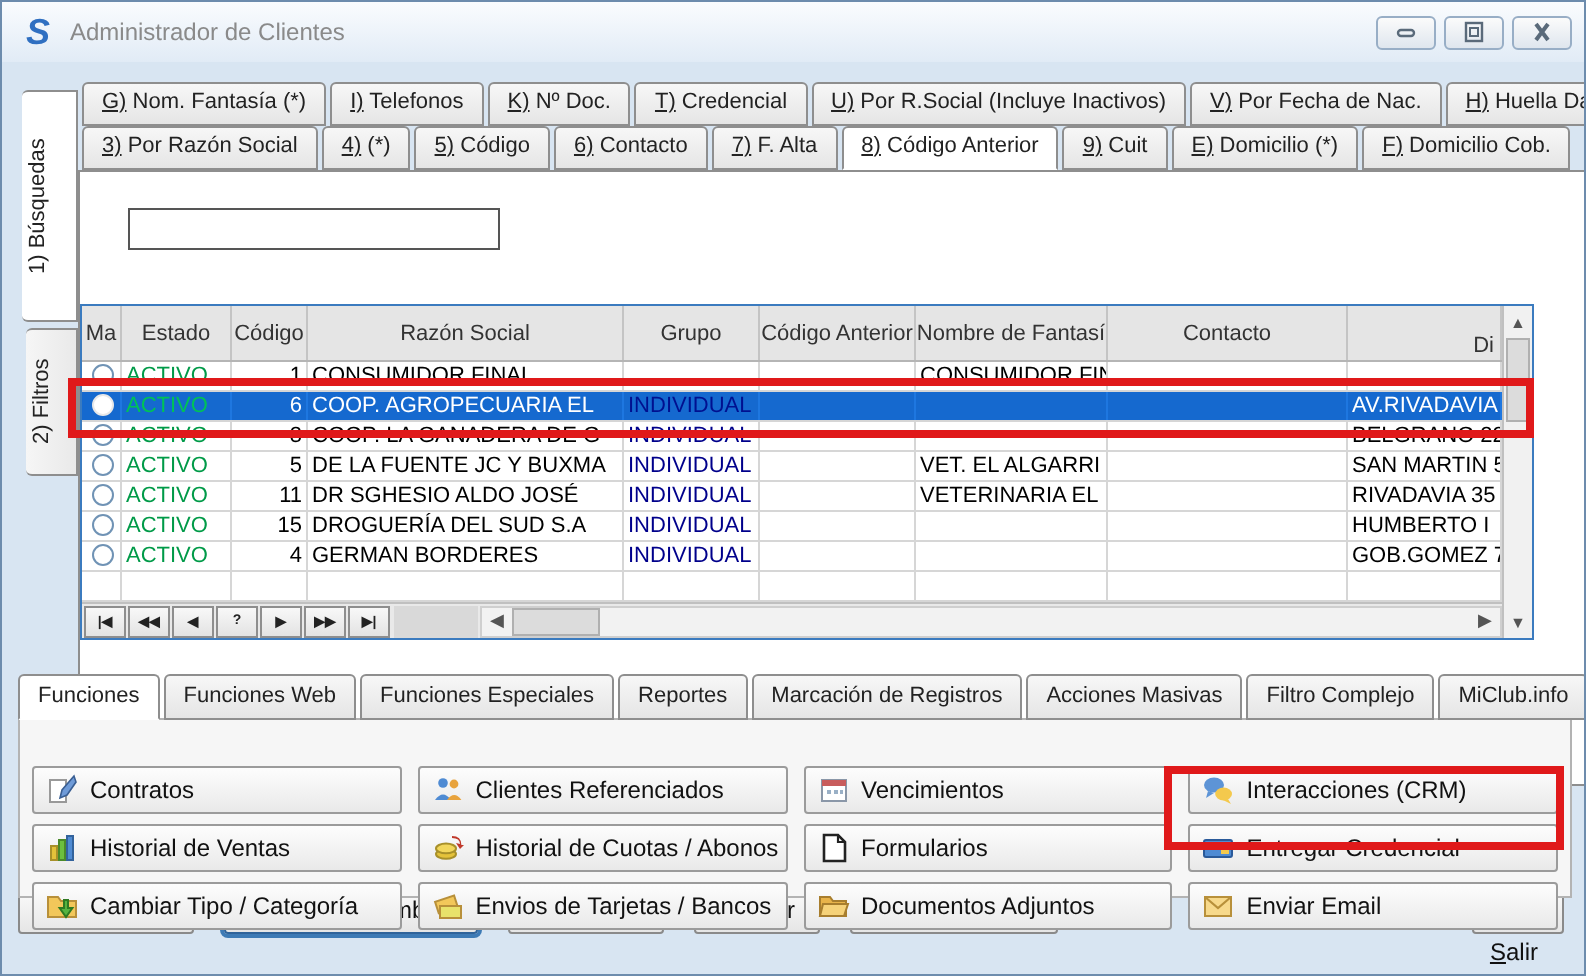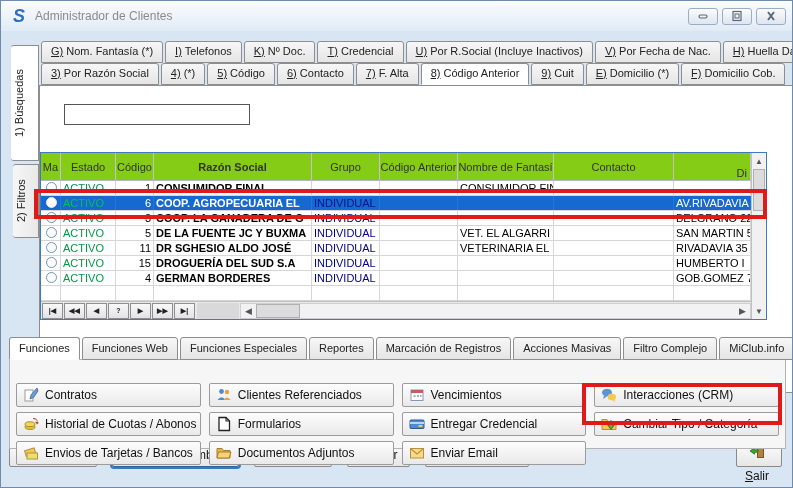--- a/index.html
+++ b/index.html
@@ -37,30 +37,30 @@
   .stab span::first-letter { text-decoration:underline; }
   .stab.active { background:#fff; border-bottom:1px solid #fff; margin-bottom:-1px; z-index:4; position:relative;}
   .panel { flex:1; background:#fff; border:1px solid #8e8e8e; position:relative; z-index:1;}
   .search-input { position:absolute; left:24px; top:18px; width:186px; height:21px;
                   border:1px solid #555; font-size:12px; padding:0 4px; background:#fff;}
 
   
   .grid { position:absolute; left:0px; top:66px; width:727px; height:168px;
           border:1px solid #3b7bbf; background:#fff; display:flex; }
   .grid-content { width:710px; display:flex; flex-direction:column; }
-  .ghead { display:flex; height:28px; background:#84cc16; border-bottom:1px solid #b5b5b5;
+  .ghead { display:flex; height:28px; background:#e5e5e5; border-bottom:1px solid #b5b5b5;
            font-size:11px; color:#333; }
   .ghead .gc { display:flex; align-items:center; justify-content:center;
                border-right:1px solid #c4c4c4; overflow:hidden; white-space:nowrap;}
   .ghead .gc.c8 { align-items:flex-end; justify-content:flex-end; padding:0 3px 1px 0;}
   .gr { display:flex; height:15px; font-size:11px; color:#000; border-bottom:1px solid #d6d6d6;
         background:#fff; }
   .gr .gc { border-right:1px solid #d6d6d6; overflow:hidden; white-space:nowrap;
             padding:0 2px; line-height:14px;}
-  .c0{width:20px;} .c1{width:55px;} .c2{width:38px; text-align:right;} .c3{width:158px;font-weight:bold;}
+  .c0{width:20px;} .c1{width:55px;} .c2{width:38px; text-align:right;} .c3{width:158px;}
   .c4{width:68px;} .c5{width:78px;text-align:center;} .c6{width:96px;} .c7{width:120px;} .c8{flex:1;}
   .gc.estado { color:#009a48; }
   .gc.grupo { color:#00008b; }
   .gr.sel { background:#1569cf; color:#fff; }
   .gr.sel .gc { border-right-color:#1e77e0; border-bottom:none;}
   .gr.sel .estado { color:#00c257; }
   .gr.sel .grupo { color:#001090; }
   .radio { display:inline-block; width:11px; height:11px; border-radius:50%;
            border:1px solid #7093b5; background:#fff; margin:1px 0 0 3px; }
   .gr.sel .radio { background:#fff; border-color:#e8e8e8; }
@@ -391,20 +391,30 @@
             <path d="M3 8.5 L2 12 L6 9.5 Z" fill="#5d94d6"></path>
             <ellipse cx="10.8" cy="10" rx="4.2" ry="3.2" fill="#f4c94d"></ellipse>
             <path d="M13 12.5 L14.5 15 L10.5 13 Z" fill="#f4c94d"></path>
           </svg>
         </span>
         <span class="lbl">Interacciones  (CRM)</span>
       </button>
       <button class="fnbtn">
         <span class="icn">
           <svg width="16" height="16" viewBox="0 0 16 16">
+            <rect x="2.5" y="7" width="3" height="7" fill="#e4c23a" stroke="#a8902a"></rect>
+            <rect x="6.5" y="4" width="3" height="10" fill="#6cbf3f" stroke="#4a8a2a"></rect>
+            <rect x="10.5" y="2" width="3" height="12" fill="#4f8bd3" stroke="#33639c"></rect>
+          </svg>
+        </span>
+        <span class="lbl">Historial de Ventas</span>
+      </button>
+      <button class="fnbtn">
+        <span class="icn">
+          <svg width="16" height="16" viewBox="0 0 16 16">
             <ellipse cx="7" cy="11" rx="5" ry="2.4" fill="#e4c23a" stroke="#a8902a"></ellipse>
             <ellipse cx="7" cy="8.2" rx="5" ry="2.4" fill="#f2d75c" stroke="#a8902a"></ellipse>
             <path d="M10 3 q4 0 4 3 l-2 -0.5 2 3 2 -2 -1.3 0 q0 -4.5 -4.7 -4.5 z" fill="#c0392b"></path>
           </svg>
         </span>
         <span class="lbl">Historial de Cuotas / Abonos</span>
       </button>
       <button class="fnbtn">
         <span class="icn">
           <svg width="16" height="16" viewBox="0 0 16 16">

